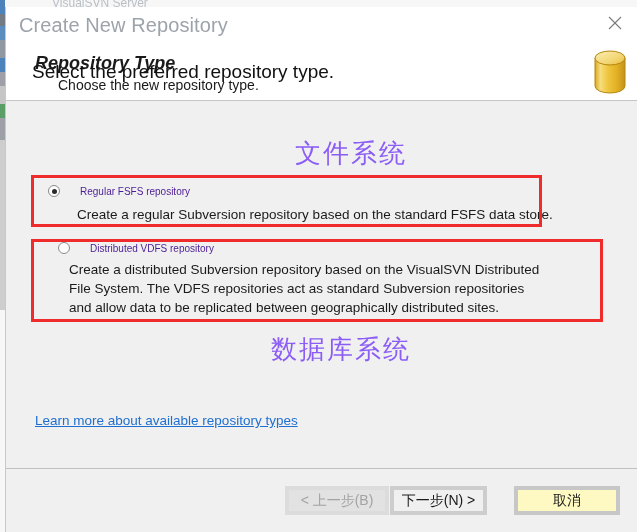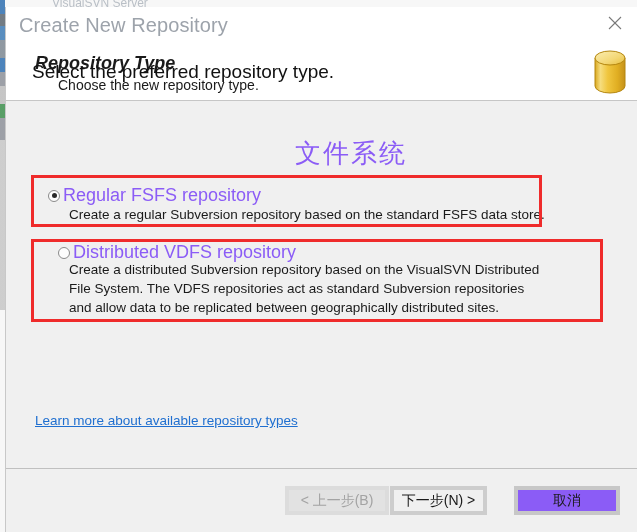--- a/index.html
+++ b/index.html
@@ -150,34 +150,34 @@
   }
   .radio.checked::after {
     content: "";
     position: absolute;
     left: 2.5px; top: 2.5px;
     width: 5px; height: 5px;
     border-radius: 50%;
     background: #2a2a2a;
   }
   .opt-title {
-    font-size: 18px;
-    color: #8b5cf6;
-    margin-left: 3px;
+    font-size: 10px;
+    color: #4c1d95;
+    margin-left: 20px;
     white-space: nowrap;
   }
   .opt-desc {
     position: absolute;
     font-size: 13.5px;
     color: #1a1a1a;
     line-height: 19px;
   }
 
   #opt1-row { left: 42px; top: 178px; }
-  #opt1-desc { left: 63px; top: 198px; width: 480px; }
+  #opt1-desc { left: 71px; top: 198px; width: 480px; }
 
   #opt2-row { left: 52px; top: 235px; }
   #opt2-desc { left: 63px; top: 253px; width: 478px; }
 
   
   .red-box {
     position: absolute;
     border: 3px solid #ef2b2b;
     box-sizing: border-box;
     pointer-events: none;
@@ -237,21 +237,21 @@
     cursor: default;
     white-space: nowrap;
   }
   #btn-back {
     left: 279px; width: 104px;
     background: #e2e2e2;
     border-color: #dcdcdc;
     color: #a3a3a3;
   }
   #btn-next { left: 384px; width: 97px; background:#f0f0f0; border-color:#cdcdcd; }
-  #btn-cancel { left: 508px; width: 106px; background:#8b5cf6; border-color:#c7c7c7; }
+  #btn-cancel { left: 508px; width: 106px; background:#fef9c3; border-color:#c7c7c7; }
 </style>
 </head>
 <body>
 
 <div id="bg-window">
   <div id="bg-left-strip"></div>
   <div id="bg-window-title">VisualSVN Server</div>
 </div>
 
 <div id="dialog">
@@ -302,20 +302,21 @@
 
   <div class="opt-radio-row" id="opt2-row">
     <span class="radio"></span>
     <span class="opt-title">Distributed VDFS repository</span>
   </div>
   <div class="opt-desc" id="opt2-desc">Create a distributed Subversion repository based on the VisualSVN Distributed File System. The VDFS repositories act as standard Subversion repositories and allow data to be replicated between geographically distributed sites.</div>
 
   <div class="red-box" id="red-box-1"></div>
   <div class="red-box" id="red-box-2"></div>
   <div class="red-note" id="note-filesystem">文件系统</div>
+  <div class="red-note" id="note-database">数据库系统</div>
 
   <a id="learn-link">Learn more about available repository types</a>
 
   <div id="footer-rule"></div>
   <div id="footer">
     <div class="btn" id="btn-back">&lt; 上一步(B)</div>
     <div class="btn" id="btn-next">下一步(N) &gt;</div>
     <div class="btn" id="btn-cancel">取消</div>
   </div>
 

